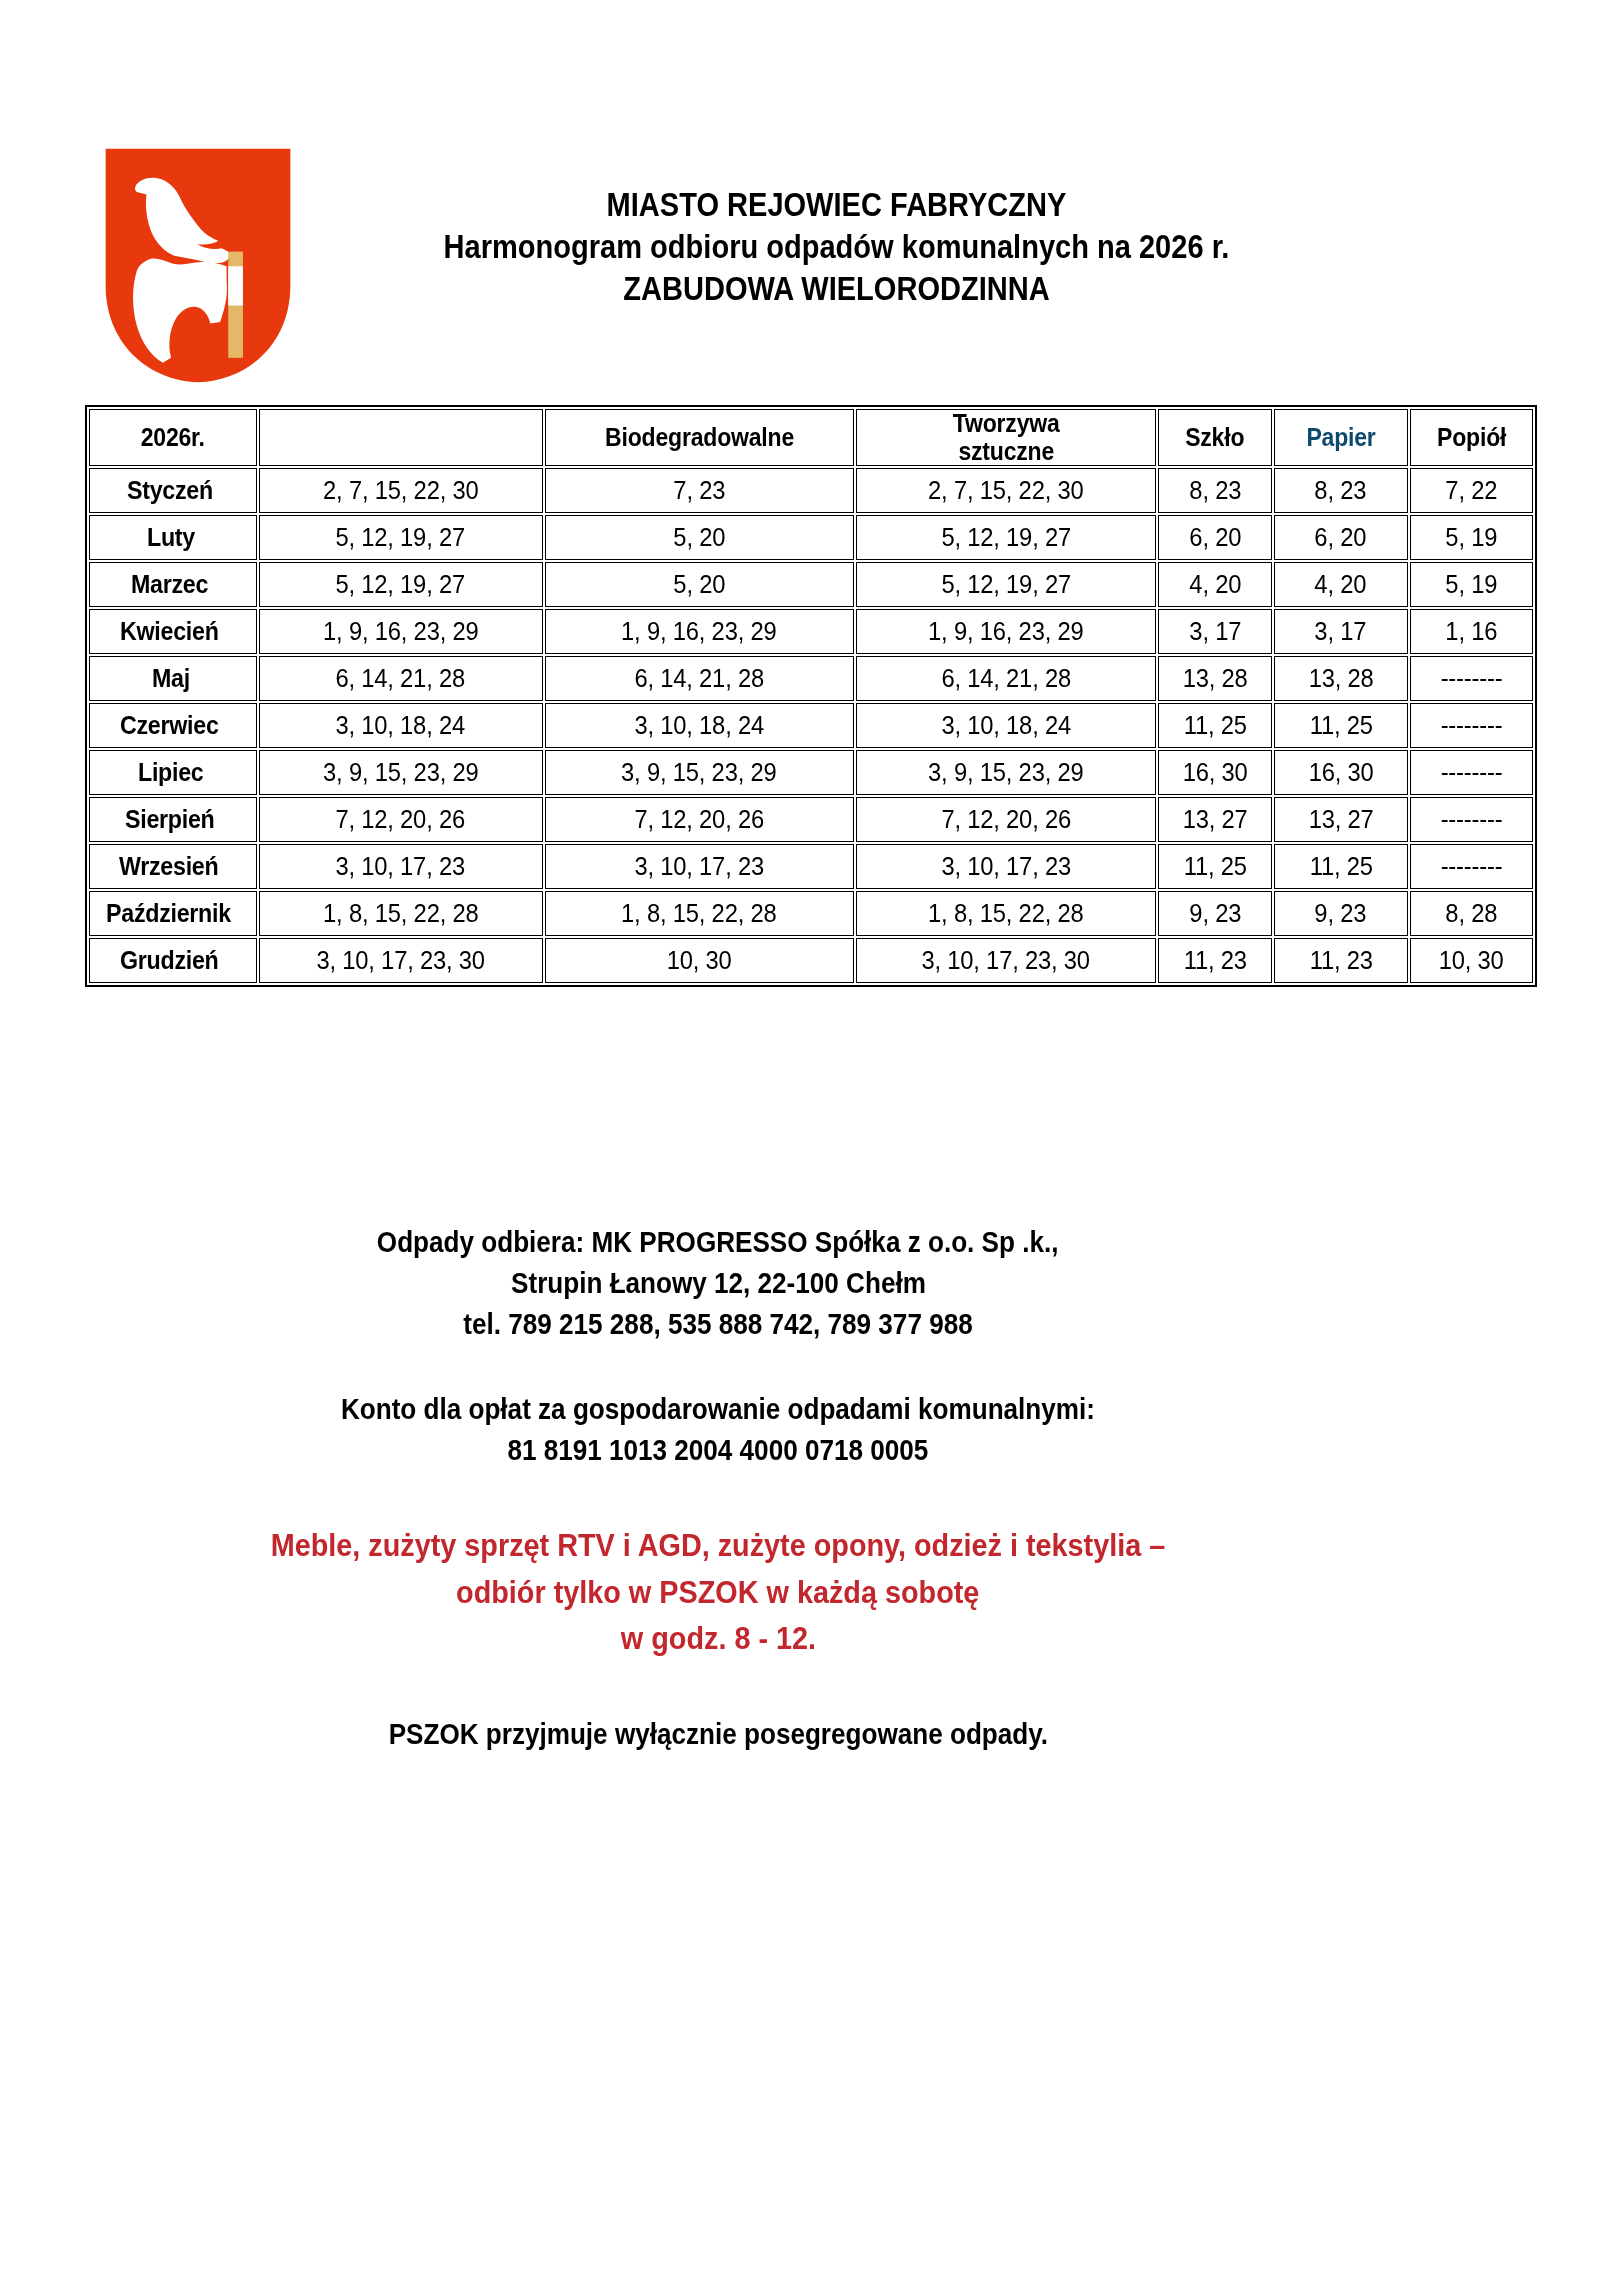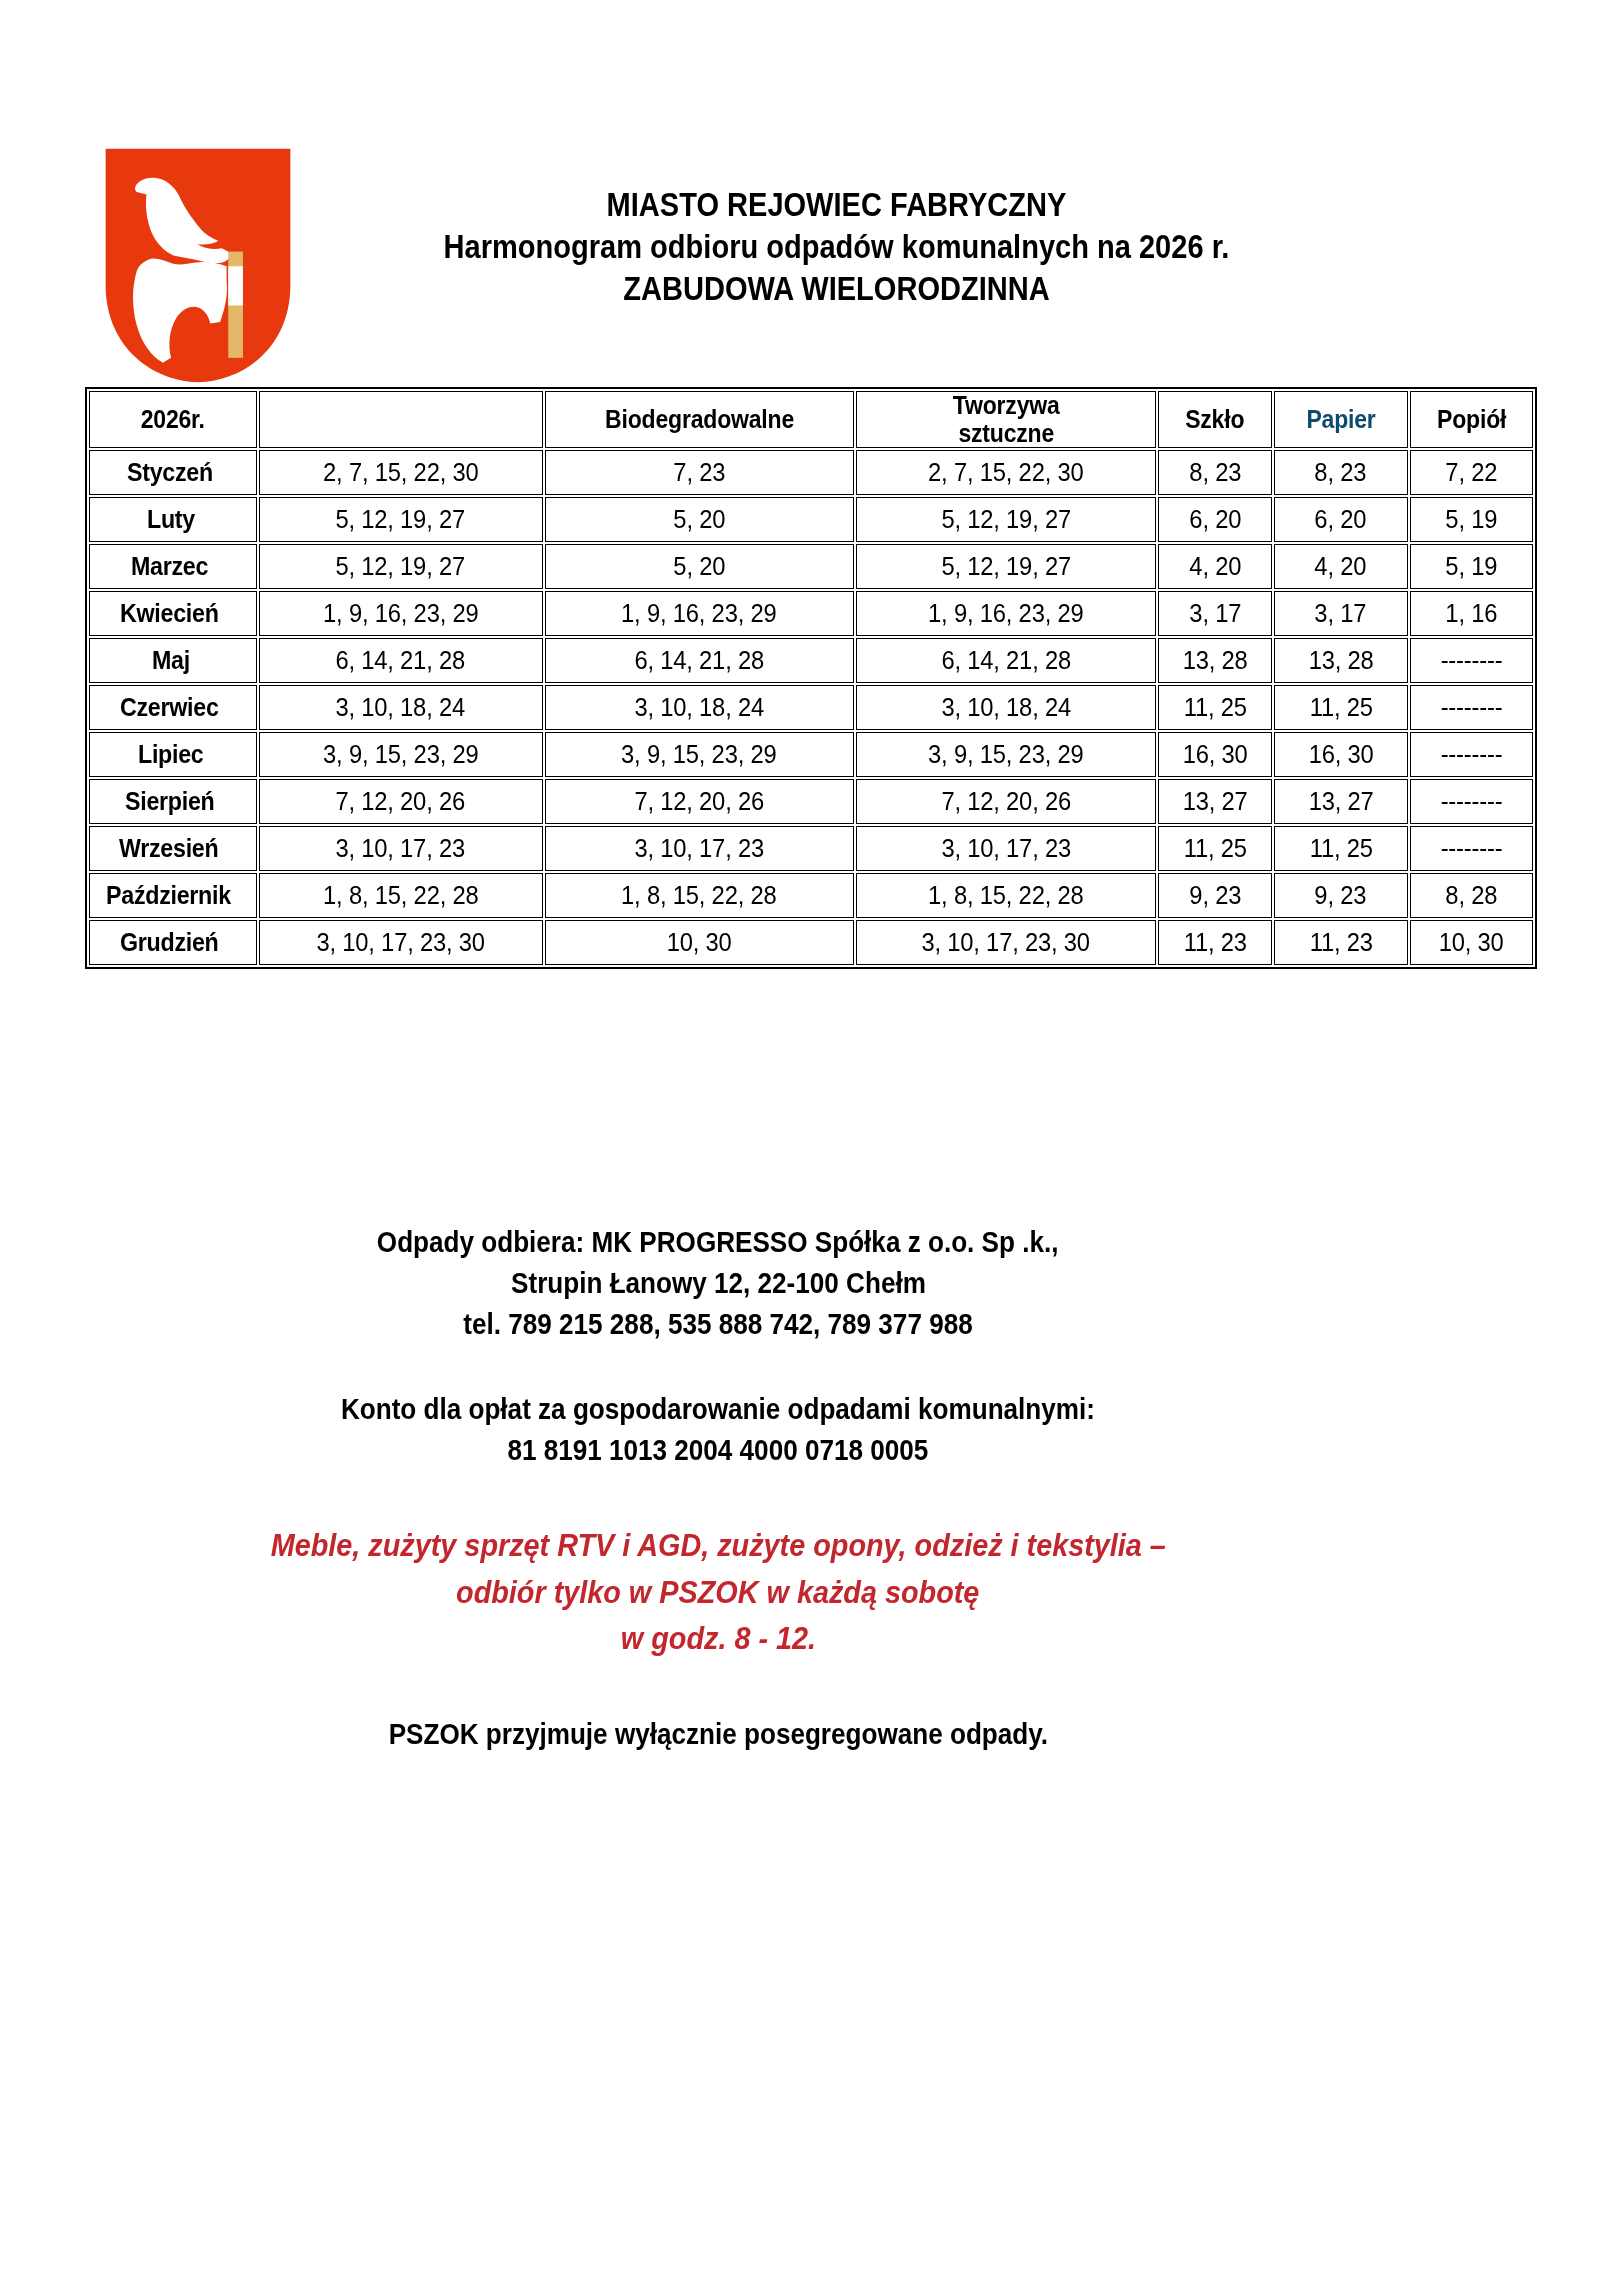--- a/index.html
+++ b/index.html
@@ -56,21 +56,21 @@
     transform-origin: center center;
   }
   .title-1 { font-size: 33px; }
   .title-2 { font-size: 33px; }
   .title-3 { font-size: 33px; }
 
   
   .table-wrap {
     position: absolute;
     left: 85px;
-    top: 387px;
+    top: 405px;
     width: 1452px;
   }
   table.schedule {
     border-collapse: separate;
     border-spacing: 2.5px 2.5px;
     width: 1452px;
     table-layout: fixed;
     background: #ffffff;
     border: 2.5px solid #000000;
   }
@@ -165,21 +165,20 @@
   .company-block { padding-top: 19.6px; }
   .company-block p { font-size: 29px; line-height: 1.42; }
 
   .account-block { padding-top: 44px; }
   .account-block p { font-size: 29px; line-height: 1.42; }
 
   .pszok-block { padding-top: 51px; }
   .pszok-block p {
     font-size: 32px;
     line-height: 1.45;
-    font-style: italic;
     color: #C1272D;
   }
 
   .final-block { padding-top: 52px; }
   .final-block p {
     font-size: 29px;
     line-height: 1.4;
     text-decoration: underline;
     text-underline-offset: 4.1px;
     text-decoration-thickness: 2.5px;

